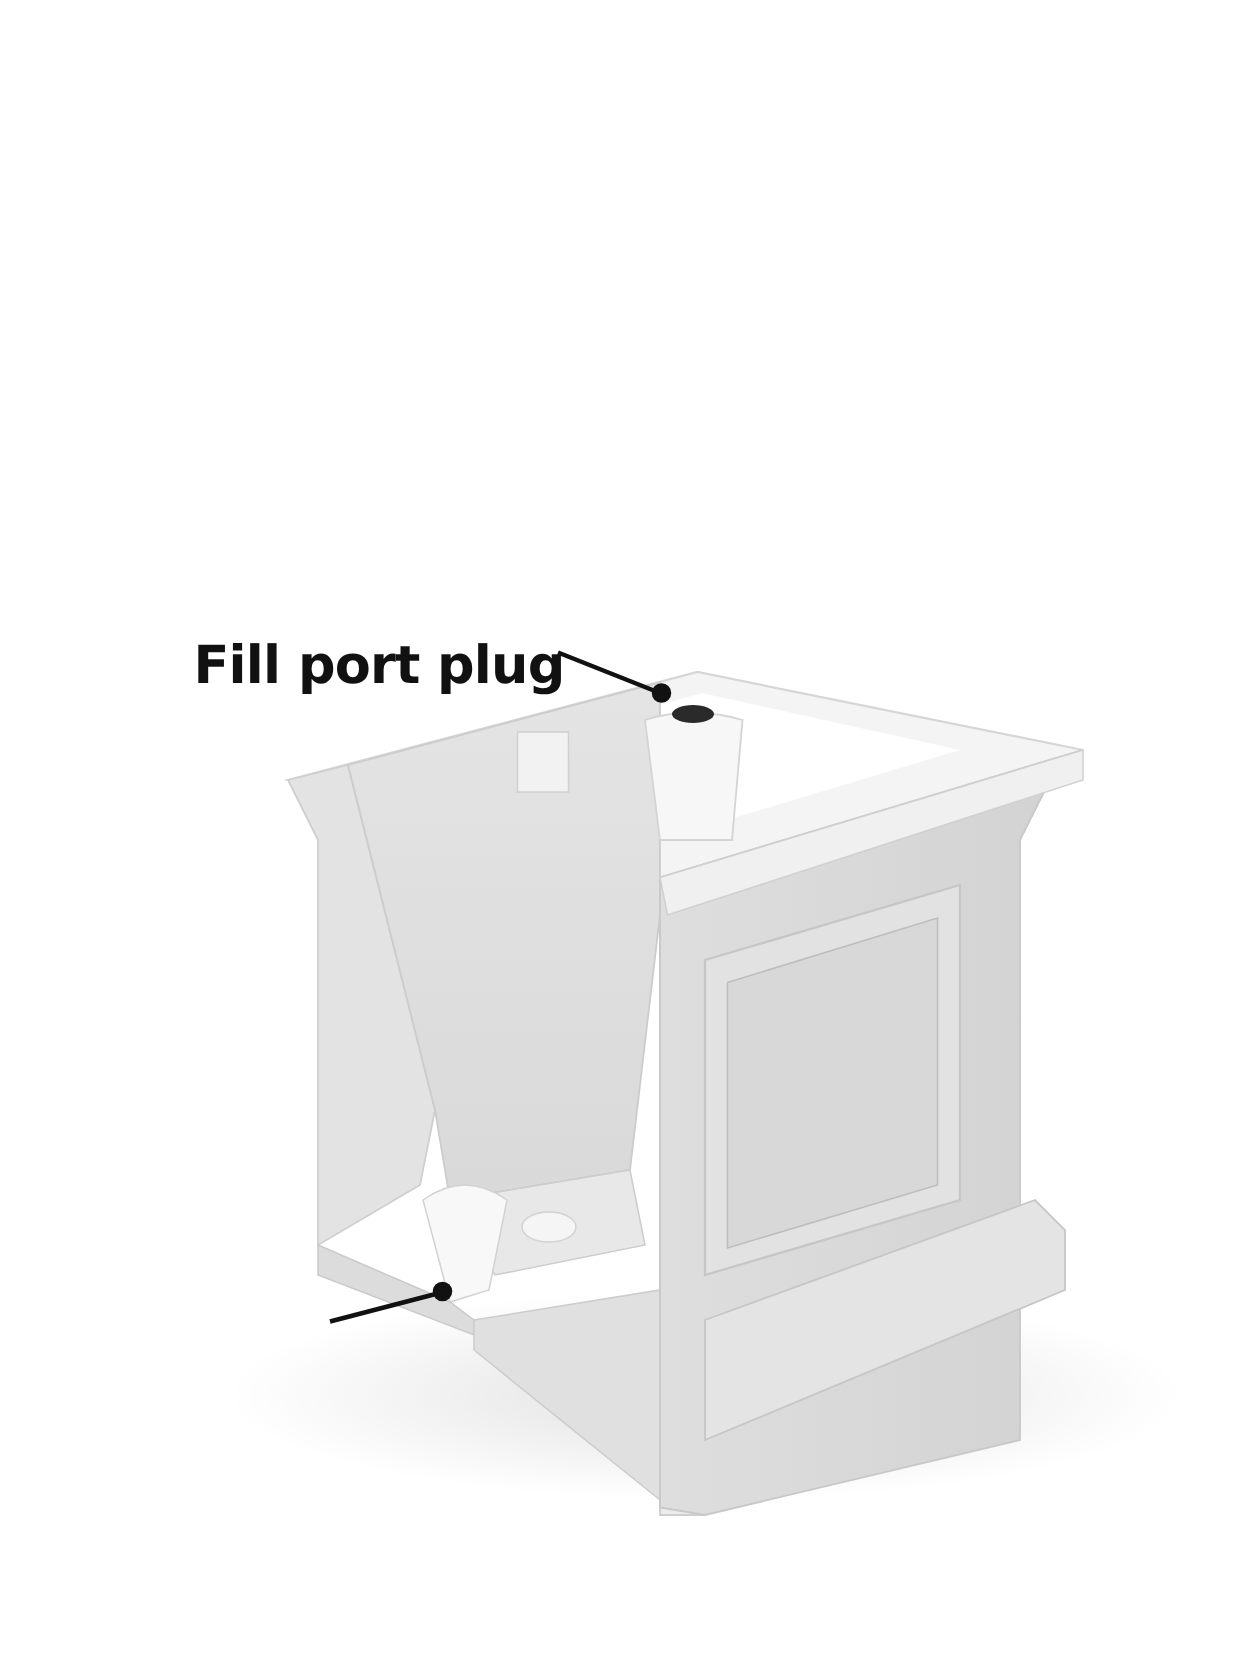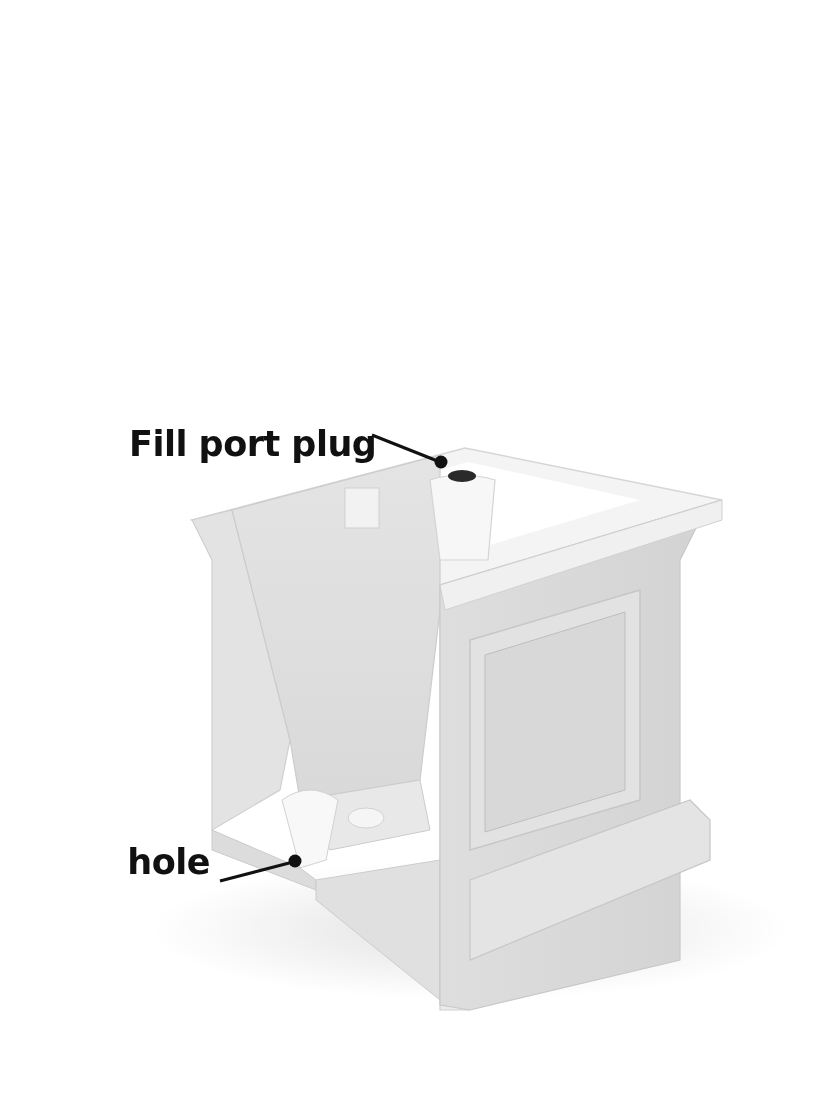--- a/index.html
+++ b/index.html
@@ -63,14 +63,13 @@
   <polygon points="470,880 690,800 710,820 710,860 470,960" fill="#e4e4e4" stroke="#c6c6c6" stroke-width="1.2"></polygon>
 
   <line x1="372" y1="435" x2="440" y2="462" stroke="#111" stroke-width="3"></line>
   <circle cx="441" cy="462" r="6.5" fill="#111"></circle>
   <line x1="220" y1="881" x2="293" y2="862" stroke="#111" stroke-width="3"></line>
   <circle cx="295" cy="861" r="6.5" fill="#111"></circle>
 </svg>
 
 <div class="label label-fill">Fill port plug</div>
 <div class="label label-overflow">
-  <span>hole</span>
 </div>
 
 </body></html>

